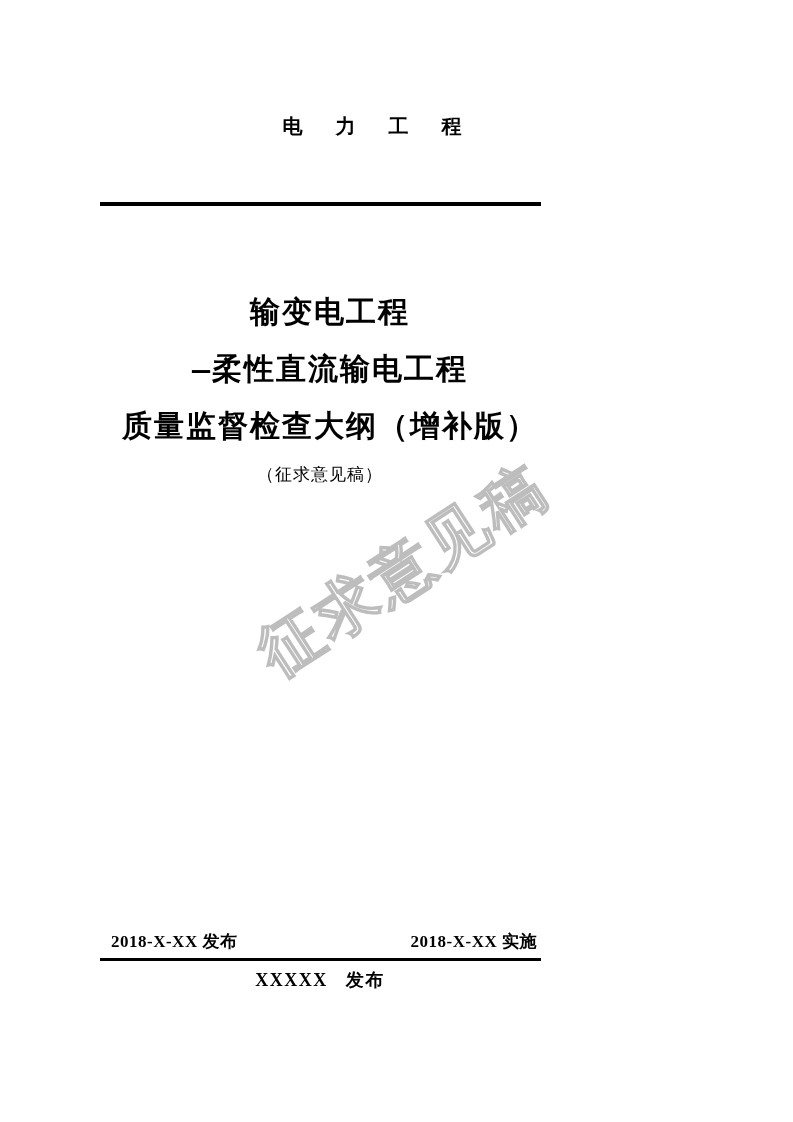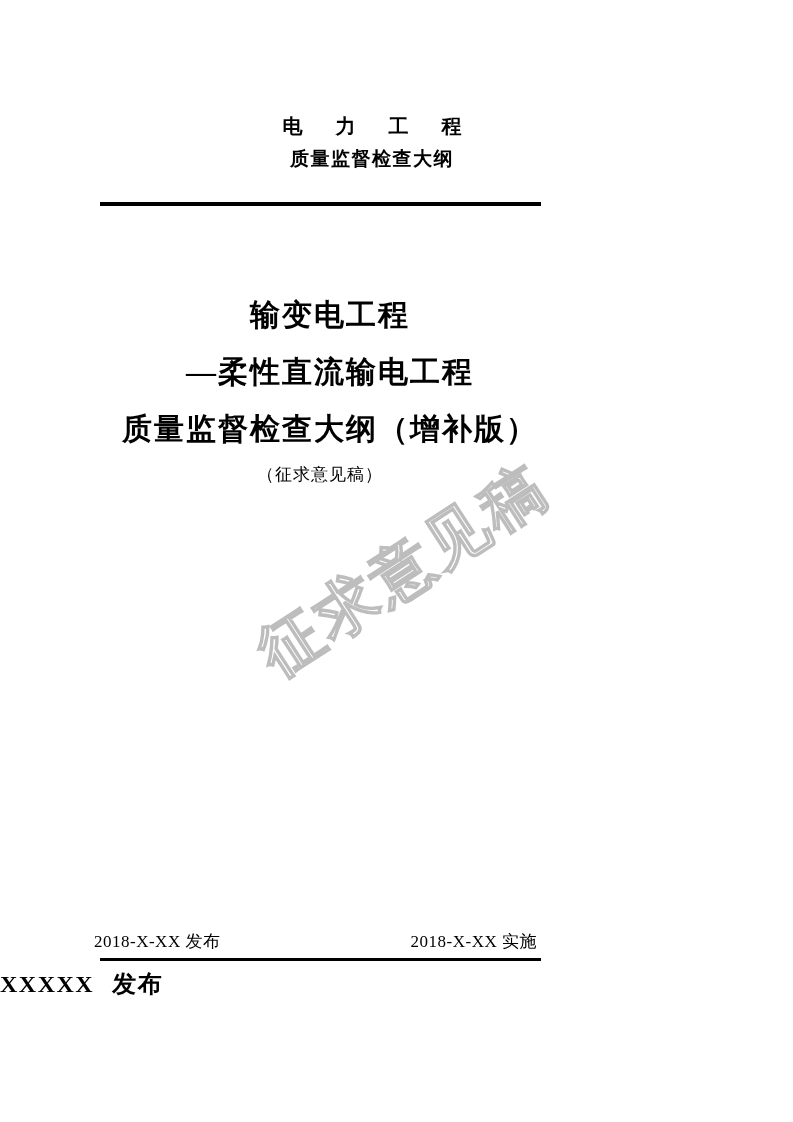--- a/index.html
+++ b/index.html
@@ -58,21 +58,21 @@
 
   
   .title-block {
     position: absolute;
     left: 0;
     right: 0;
     top: 286px;
     text-align: center;
   }
   .title-line {
-    font-family: Liberation Serif, serif;
+    font-family: Liberation Mono, monospace;
     font-weight: bold;
     font-size: 30px;
     letter-spacing: 2px;
     line-height: 57px;
     padding-left: 20px;
   }
   .subtitle {
     font-family: "Liberation Serif", "DejaVu Serif", serif;
     font-size: 17px;
     letter-spacing: 1px;
@@ -99,62 +99,62 @@
     white-space: nowrap;
     line-height: 200px;
     text-align: center;
     pointer-events: none;
     user-select: none;
   }
 
   
   .footer-row {
     position: absolute;
-    left: 94px;
+    left: 111px;
     right: 103px;
     top: 930px;
     display: flex;
     justify-content: space-between;
     align-items: baseline;
     font-family: "Liberation Serif", "DejaVu Serif", serif;
-    font-weight: normal;
+    font-weight: bold;
     font-size: 17px;
     letter-spacing: 0.5px;
   }
   .rule-bottom {
     position: absolute;
     left: 100px;
     right: 99px;
     top: 958px;
     height: 3px;
     background: #000;
   }
   .issuer {
     position: absolute;
     left: 0;
     right: 0;
     top: 968px;
+    text-align: center;
     font-family: "Liberation Serif", "DejaVu Serif", serif;
     font-weight: bold;
-    font-size: 24px;
+    font-size: 18px;
     letter-spacing: 1.5px;
   }
   .issuer .gap {
     display: inline-block;
     width: 18px;
   }
 </style>
 </head>
 <body>
 
 <div class="page">
 
   <div class="header-block">
     <div class="header-line1">电 力 工 程</div>
-    <div class="header-line2">质量监督检查大纲</div>
   </div>
 
   <div class="rule-top"></div>
 
   <div class="title-block">
     <div class="title-line">输变电工程</div>
     <div class="title-line">—柔性直流输电工程</div>
     <div class="title-line">质量监督检查大纲（增补版）</div>
     <div class="subtitle">（征求意见稿）</div>
   </div>

